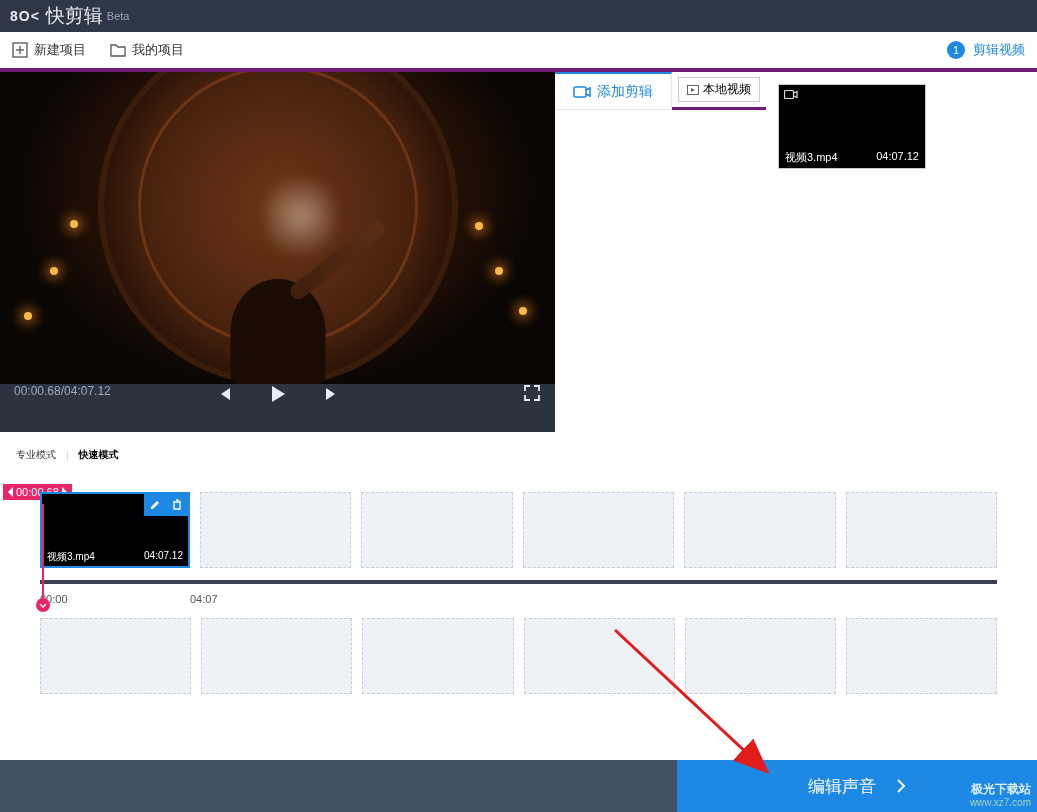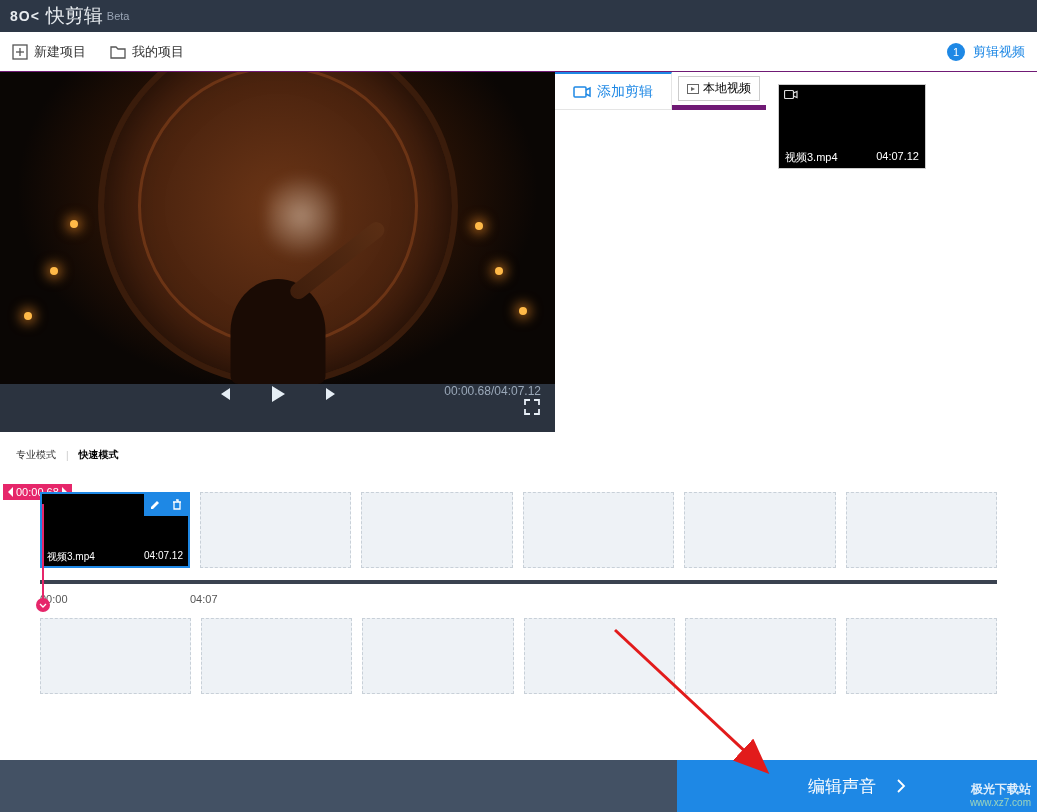--- a/index.html
+++ b/index.html
@@ -3,47 +3,47 @@
 <meta charset="utf-8">
 <style>
 * { margin: 0; padding: 0; box-sizing: border-box; }
 body { font-family: "Microsoft YaHei", sans-serif; font-size: 13px; background: #fff; width: 1037px; height: 812px; overflow: hidden; position: relative; }
 
 .titlebar { background: #2d3746; height: 32px; display: flex; align-items: center; padding: 0 10px; color: #e8ecf0; }
 .logo { font-size: 14px; font-weight: bold; letter-spacing: 1px; margin-right: 6px; }
 .app-title { font-size: 19px; }
 .beta { font-size: 11px; color: #9aa5b5; margin-left: 4px; }
 
-.toolbar { background: #fff; height: 40px; display: flex; align-items: center; padding: 0 12px; border-bottom: 1px solid #701a75; }
+.toolbar { background: #fff; height: 40px; display: flex; align-items: center; padding: 0 12px; border-bottom: 4px solid #701a75; }
 .toolbar-left { display: flex; gap: 24px; align-items: center; }
 .toolbar-item { display: flex; align-items: center; gap: 6px; color: #333; cursor: pointer; font-size: 13px; }
 .toolbar-right { margin-left: auto; display: flex; align-items: center; gap: 8px; color: #1e88e5; font-size: 13px; }
 .step-badge { width: 18px; height: 18px; border-radius: 50%; background: #1e88e5; color: #fff; display: inline-flex; align-items: center; justify-content: center; font-size: 11px; }
 
 .main-row { display: flex; height: 360px; }
 .player { width: 555px; background: #000; position: relative; }
 .player-video { width: 555px; height: 312px; background: radial-gradient(ellipse 260px 200px at 50% 38%, #4a2410 0%, #2b1305 58%, #0a0604 100%); position: relative; overflow: hidden; }
 .gong { position:absolute; left:50%; top:43%; transform:translate(-50%,-50%); width:360px; height:360px; border-radius:50%; background: radial-gradient(circle,#6b3516 0%,#45200d 62%,#2a1308 100%); box-shadow: inset 0 0 50px rgba(0,0,0,.6); border:6px solid #3a1c0b;}
 .gong::after{content:"";position:absolute;inset:34px;border-radius:50%;border:3px solid rgba(140,70,30,.55);}
 .smoke{position:absolute;left:48%;top:30%;width:70px;height:100px;background:radial-gradient(circle,rgba(230,210,190,.55),transparent 70%);filter:blur(6px);}
 .figure{position:absolute;left:50%;bottom:0;transform:translateX(-50%);width:140px;height:170px;}
 .torso{position:absolute;bottom:0;left:50%;transform:translateX(-50%);width:95px;height:105px;background:#1a0b04;border-radius:50% 50% 8px 8px;}
 .arm{position:absolute;bottom:80px;left:60%;width:115px;height:16px;background:linear-gradient(90deg,#3f1e0c,#5a2e14);border-radius:8px;transform:rotate(-38deg);transform-origin:left center;}
 .candle{position:absolute;width:8px;height:8px;border-radius:50%;background:#ffb948;box-shadow:0 0 12px 4px rgba(255,150,40,.55);}
-.controls { position: absolute; bottom: 0; left: 0; right: 0; height: 48px; background: #2b333f; display: flex; align-items: flex-end; padding: 0 14px; color: #b8c4d0; flex-direction: column; }
+.controls { position: absolute; bottom: 0; left: 0; right: 0; height: 48px; background: #2b333f; display: flex; align-items: flex-start; padding: 0 14px; color: #b8c4d0; }
 .time-display { font-size: 12px; color: #9aa8b8; }
 .ctrl-center { position:absolute; left:50%; transform:translateX(-50%); display:flex; gap:36px; align-items:center; }
 .ctrl-btn { color:#e6eef5; cursor:pointer; }
 .expand-btn { margin-left:auto; cursor:pointer; color:#e6eef5; }
 
 .side-panel { flex:1; background:#fff; display:flex; flex-direction:row; }
 .tabs-wrap{border-bottom:1px solid #e5e5e5;height:38px;display:flex;}
 .tab { display:flex; align-items:center; gap:6px; padding:0 18px; height:100%; border-top:2px solid transparent; color:#333; cursor:pointer; font-size:14px;}
 .tab.active { border-top-color:#1e88e5; color:#1e88e5; border-right:1px solid #e5e5e5; background:#fff;}
-.side-topbar{height:38px;display:flex;align-items:center;justify-content:flex-end;padding:0 6px;border-bottom:5px solid #701a75;text-align:center;}
+.side-topbar{height:38px;display:flex;align-items:center;justify-content:flex-end;padding:0 6px;border-bottom:3px solid #701a75;text-align:center;}
 .local-btn{border:1px solid #ccc;background:#fff;padding:3px 8px;font-size:12px;display:flex;align-items:center;gap:4px;cursor:pointer;}
 .clips-area{padding:12px;display:flex;gap:10px;flex-wrap:wrap;}
 .clip-card{width:148px;height:85px;background:#000;position:relative;border:1px solid #ccc;}
 .clip-cam-icon{position:absolute;top:4px;left:5px;color:#ddd;}
 .clip-overlay{position:absolute;bottom:0;left:0;right:0;background:rgba(0,0,0,.7);color:#fff;font-size:11px;padding:3px 6px;display:flex;justify-content:space-between;}
 
 .mode-bar { height:46px; display:flex; align-items:center; padding:0 16px; gap:10px; background:#fff; font-size:10px;}
 .mode-link{color:#333;}
 .mode-link.active{color:#000000;font-weight:bold;}
 .mode-divider{color:#ccc;}

